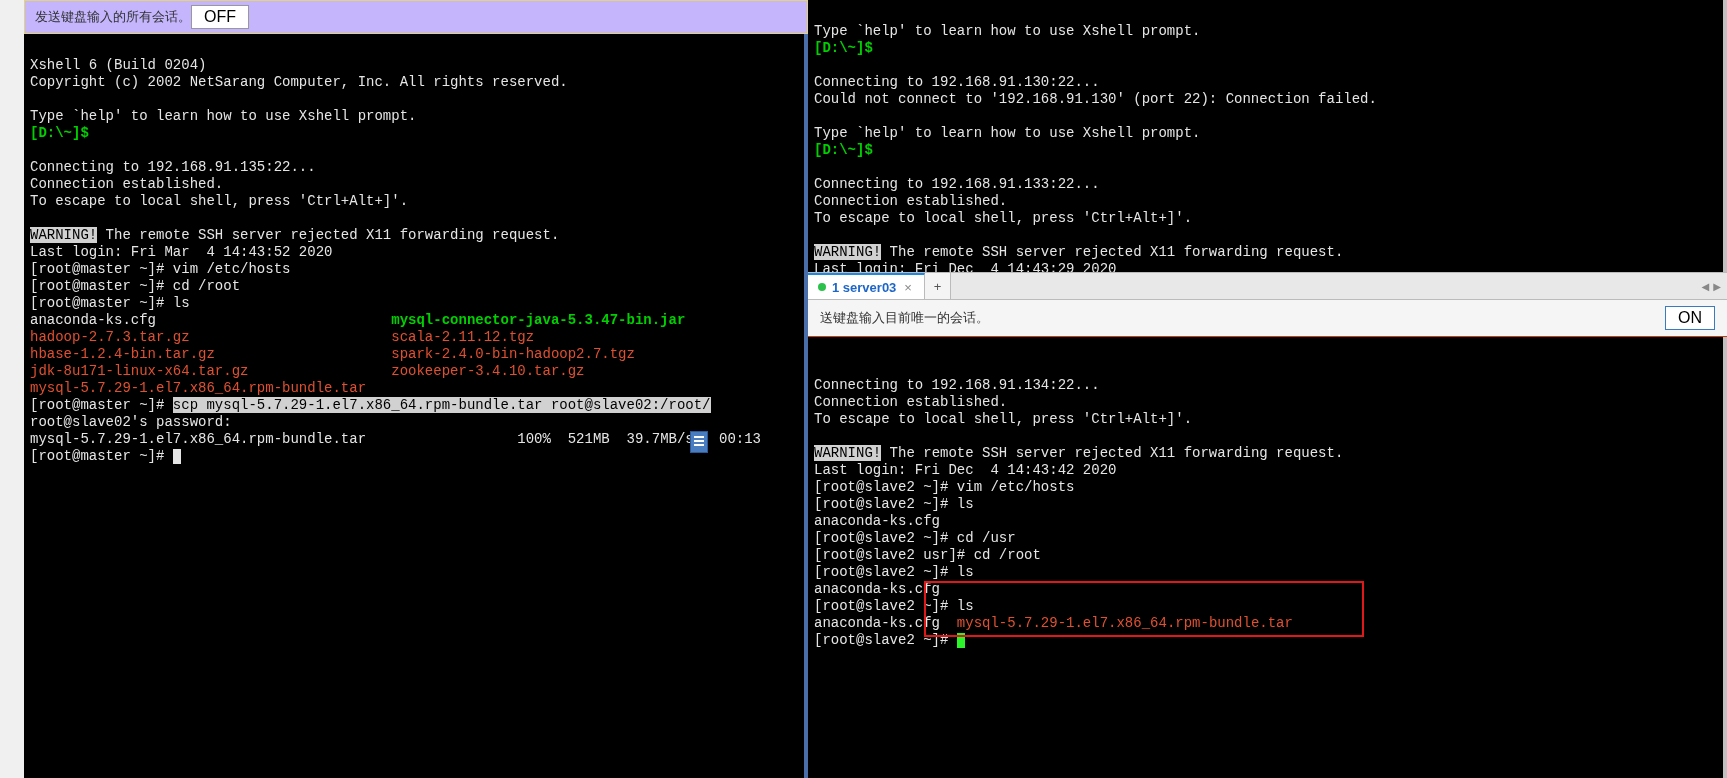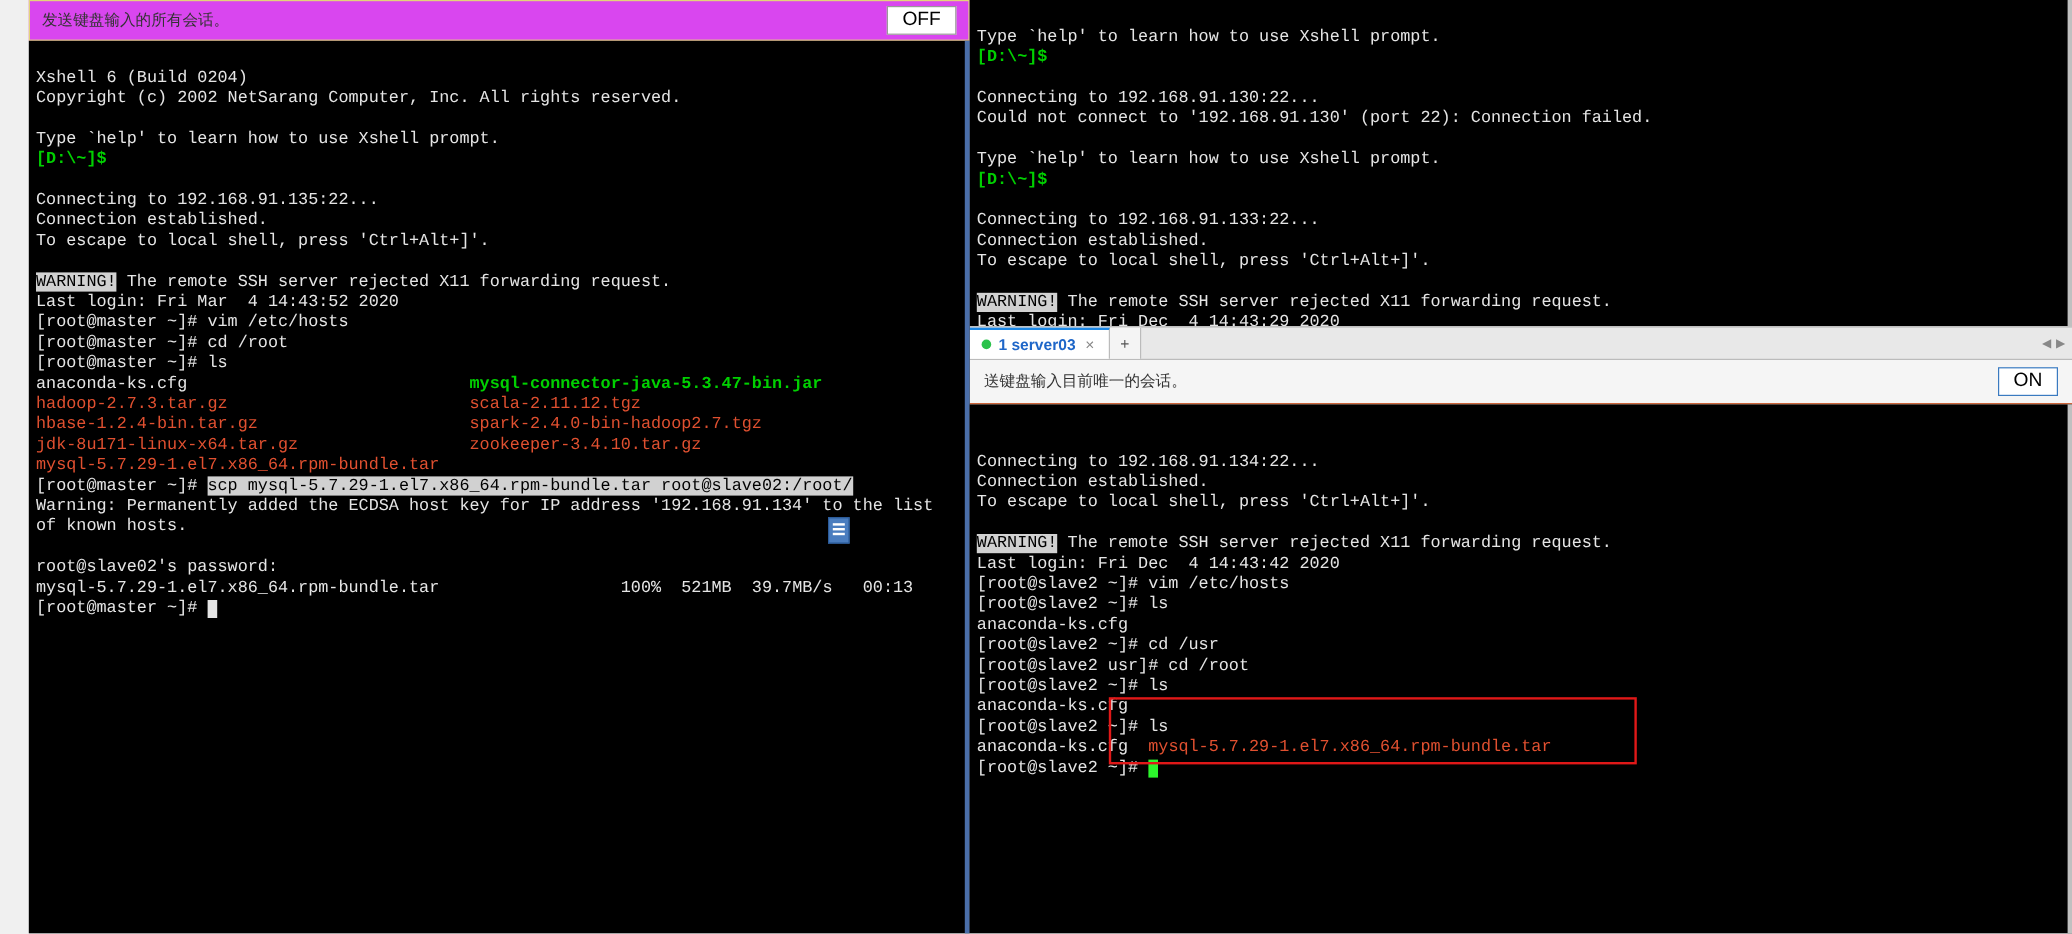--- a/index.html
+++ b/index.html
@@ -1,21 +1,21 @@
 <!DOCTYPE html>
 <html><head>
 <meta charset="utf-8">
 <style>
   * { margin:0; padding:0; box-sizing:border-box; }
   html,body { width:1727px; height:778px; background:#f0f0f0; font-family:"Consolas","Courier New",monospace; font-size:14px; overflow:hidden; }
   .layout { display:flex; width:100%; height:100%; }
   .col-left { width:808px; display:flex; flex-direction:column; }
   .col-right { flex:1; display:flex; flex-direction:column; }
 
-  .banner { background:#d946ef; border:1px solid #e3d47a; padding:4px 10px; display:flex; align-items:center; justify-content:space-between; font-family:Arial,sans-serif; font-size:13px; color:#333; min-height:24px; }
+  .banner { background:#c4b5fd; border:1px solid #e3d47a; padding:4px 10px; display:flex; align-items:center; justify-content:flex-start; font-family:Arial,sans-serif; font-size:13px; color:#333; min-height:24px; }
   .btn { background:#fff; border:1px solid #999; padding:2px 12px; font-size:16px; cursor:pointer; }
   .btn.on { border:1px solid #3a7ac0; }
 
   .term { background:#000; color:#e5e5e5; flex:1; padding:6px 6px; overflow:hidden; line-height:17px; white-space:pre; border-right:4px solid #4a6ea9; position:relative; }
   .term .line { white-space:pre; }
   .green-b { color:#00d000; font-weight:bold; }
   .red-b { color:#e05030; font-weight:normal; }
   .hi { background:#d1d1d1; color:#000;margin-top:15px; }
   .cur-g { background:#2cf52c; color:#000; display:inline-block; width:8px; height:15px; vertical-align:text-bottom; }
   .cur-w { background:#e5e5e5; color:#000; display:inline-block; width:8px; height:15px; vertical-align:text-bottom; }
@@ -66,21 +66,20 @@
 <span class="line">Last login: Fri Mar  4 14:43:52 2020</span>
 <span class="line"><span>[root@master ~]# </span><span>vim /etc/hosts</span></span>
 <span class="line"><span>[root@master ~]# </span><span>cd /root</span></span>
 <span class="line"><span>[root@master ~]# </span><span>ls</span></span>
 <span class="line"><span>anaconda-ks.cfg                            </span><span class="green-b">mysql-connector-java-5.3.47-bin.jar</span></span>
 <span class="line"><span class="red-b">hadoop-2.7.3.tar.gz                        </span><span class="red-b">scala-2.11.12.tgz</span></span>
 <span class="line"><span class="red-b">hbase-1.2.4-bin.tar.gz                     </span><span class="red-b">spark-2.4.0-bin-hadoop2.7.tgz</span></span>
 <span class="line"><span class="red-b">jdk-8u171-linux-x64.tar.gz                 </span><span class="red-b">zookeeper-3.4.10.tar.gz</span></span>
 <span class="line"><span class="red-b">mysql-5.7.29-1.el7.x86_64.rpm-bundle.tar</span></span>
 <span class="line"><span>[root@master ~]# </span><span class="hi">scp mysql-5.7.29-1.el7.x86_64.rpm-bundle.tar root@slave02:/root/</span></span>
-<span class="line" style="white-space:pre-wrap; display:block; width:770px;">Warning: Permanently added the ECDSA host key for IP address '192.168.91.134' to the list of known hosts.</span>
 <span class="line">root@slave02's password:</span>
 <span class="line"><span>mysql-5.7.29-1.el7.x86_64.rpm-bundle.tar</span>                  <span>100%</span>  <span>521MB</span>  <span>39.7MB/s</span>   <span>00:13</span></span>
 <span class="line"><span>[root@master ~]# </span><span class="cur-w"></span></span>
       <div class="noteicon"></div>
     </div>
   </div>
 
   <div class="col-right">
     <div class="right-upper">
 <span class="line">Type `help' to learn how to use Xshell prompt.</span>

